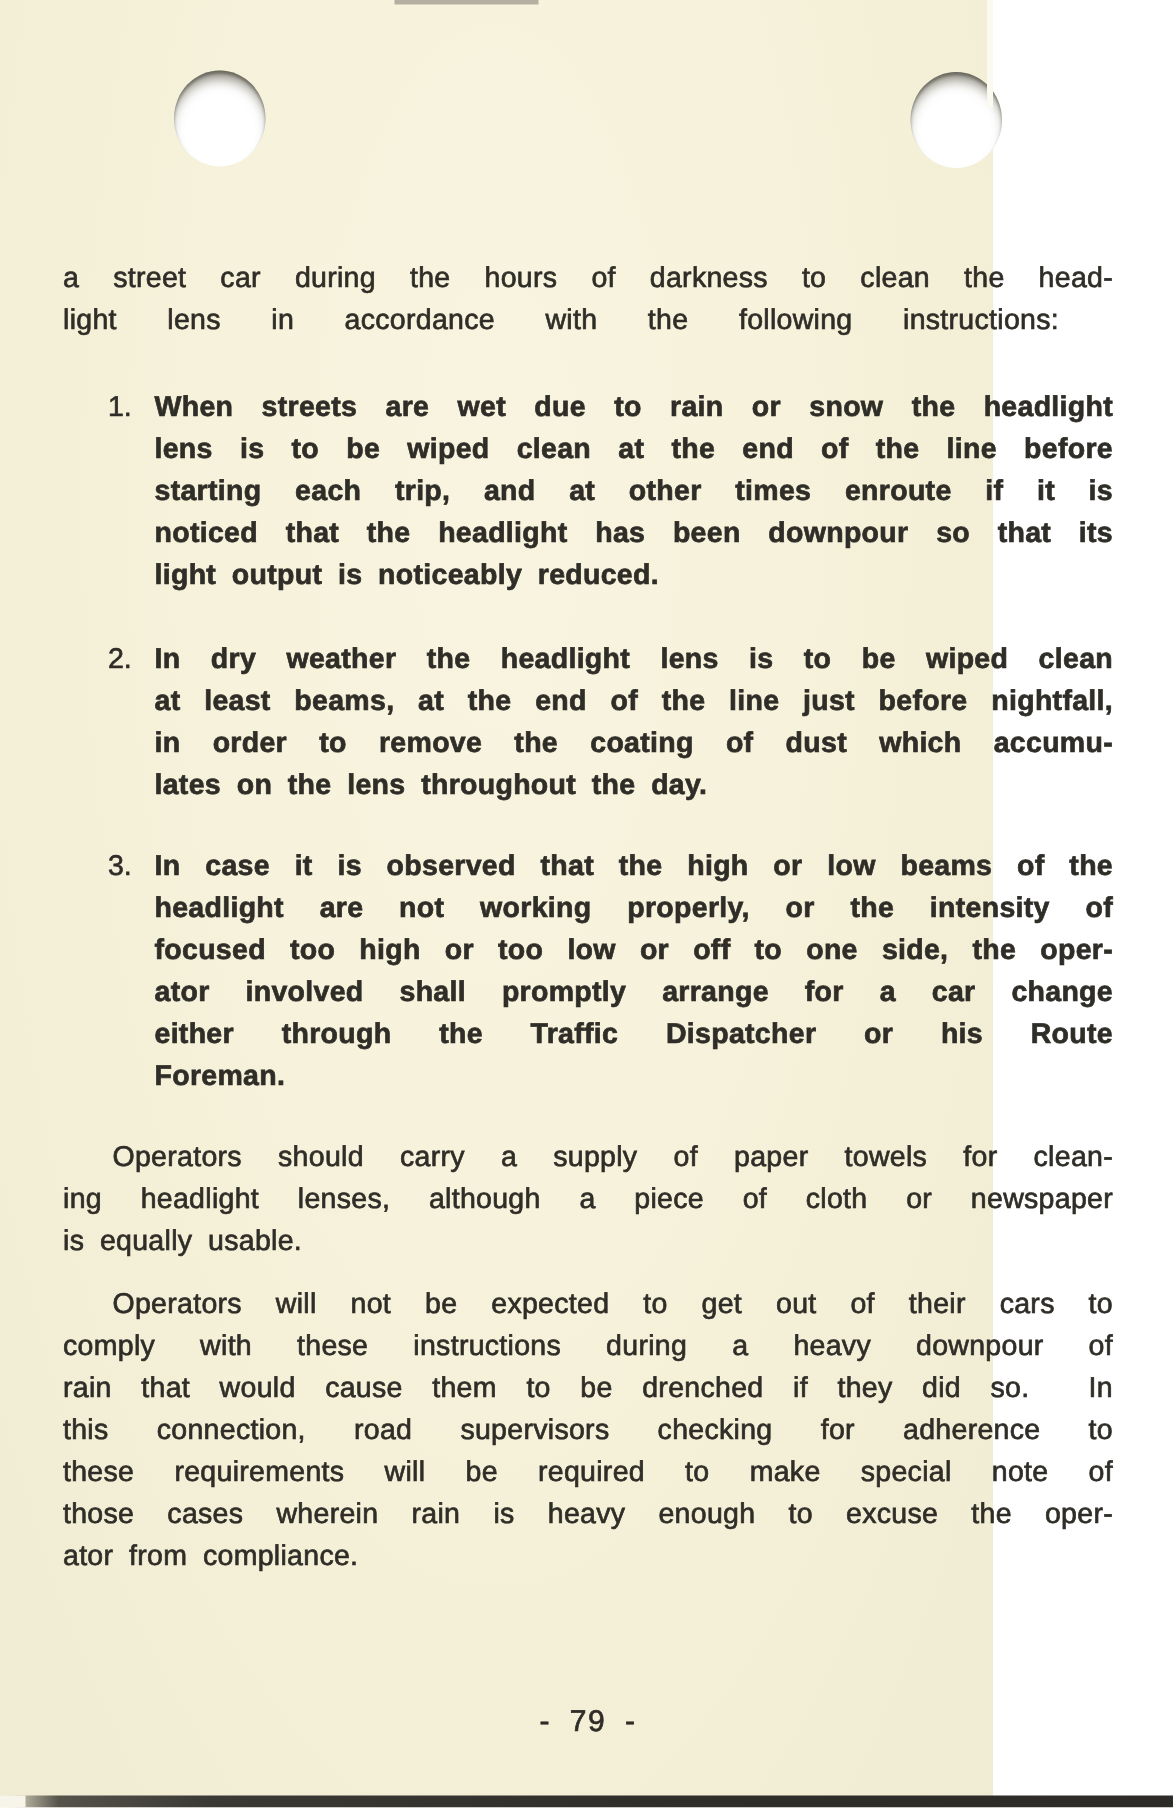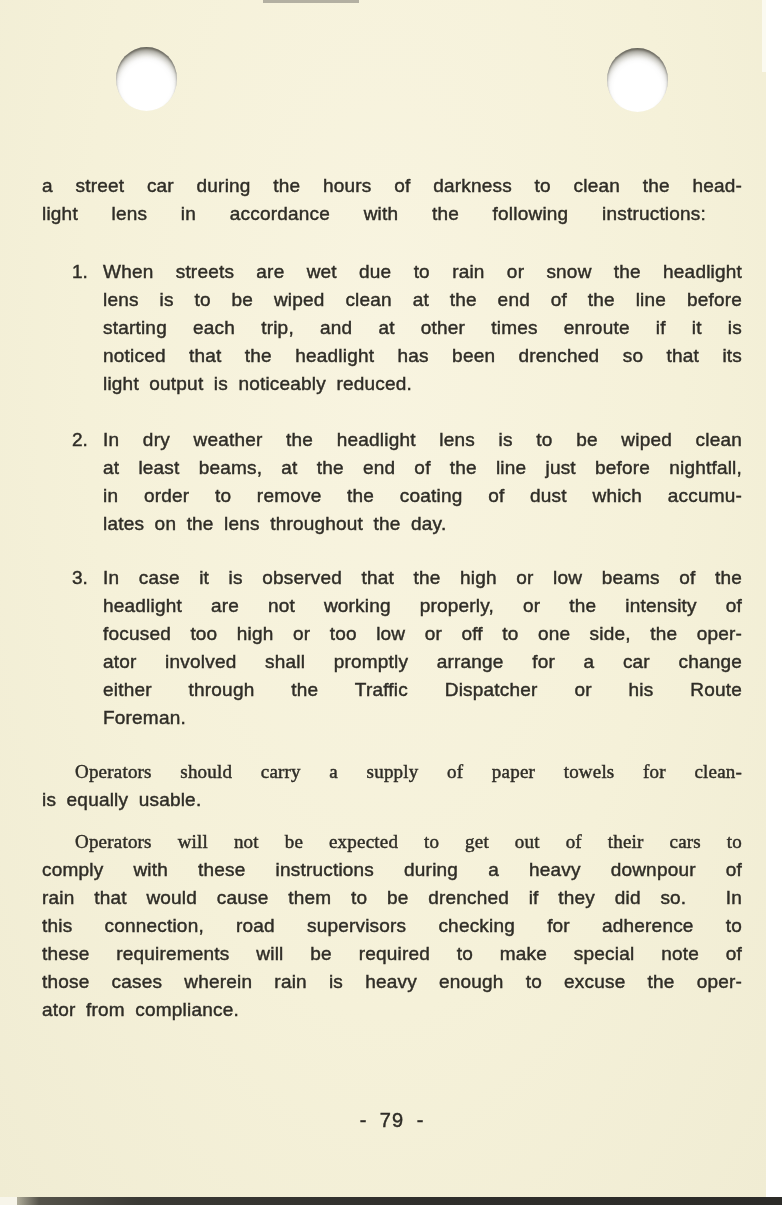--- a/index.html
+++ b/index.html
@@ -5,21 +5,21 @@
   html, body {
     margin: 0;
     padding: 0;
     width: 782px;
     height: 1205px;
     overflow: hidden;
     font-family: "Liberation Sans", sans-serif;
   }
   .page {
     position: relative;
-    width: 766px;
+    width: 662px;
     height: 1205px;
     background:
       radial-gradient(ellipse at 50% 28%, #f8f4e0 0%, #f5f1d9 55%, #f0ecd3 100%);
     color: #2f2d27;
   }
   
   .hole {
     position: absolute;
     width: 61px;
     height: 64px;
@@ -67,32 +67,32 @@
     text-align: justify;
     text-align-last: justify;
     -webkit-text-stroke: 0.45px #2f2d27;
   }
   .ln.last {
     text-align: center;
     text-align-last: left;
     word-spacing: 5px;
   }
   .ln.near-full { padding-right: 36px; }
-  .ln.indent { text-indent: 33px; font-family: Liberation Serif, serif; }
+  .ln.indent { text-indent: 33px; }
 
   .list-item { display: flex; }
   .li-num {
     width: 31px;
     margin-left: 30px;
     flex: none;
     font-size: 19px;
     line-height: 28px;
     -webkit-text-stroke: 0.45px #2f2d27;
   }
-  .li-lines { flex: 1; min-width: 0; }
+  .li-lines { flex: 1; min-width: 0; font-weight: bold; }
 
   .block-intro { margin-top: 0; }
   .block-item1 { margin-top: 30px; }
   .block-item2 { margin-top: 28px; }
   .block-item3 { margin-top: 26px; }
   .block-para1 { margin-top: 26px; }
   .block-para2 { margin-top: 14px; }
 
   .page-number {
     margin-top: 82px;
@@ -122,21 +122,21 @@
       <div class="ln">a street car during the hours of darkness to clean the head-</div>
       <div class="ln near-full">light lens in accordance with the following instructions:</div>
     </div>
 
     <div class="list-item block-item1">
       <div class="li-num">1.</div>
       <div class="li-lines">
         <div class="ln">When streets are wet due to rain or snow the headlight</div>
         <div class="ln">lens is to be wiped clean at the end of the line before</div>
         <div class="ln">starting each trip, and at other times enroute if it is</div>
-        <div class="ln">noticed that the headlight has been drenched so that its</div>
+        <div class="ln">noticed that the headlight has been downpour so that its</div>
         <div class="ln last">light output is noticeably reduced.</div>
       </div>
     </div>
 
     <div class="list-item block-item2">
       <div class="li-num">2.</div>
       <div class="li-lines">
         <div class="ln">In dry weather the headlight lens is to be wiped clean</div>
         <div class="ln">at least beams, at the end of the line just before nightfall,</div>
         <div class="ln">in order to remove the coating of dust which accumu-</div>
@@ -151,20 +151,21 @@
         <div class="ln">headlight are not working properly, or the intensity of</div>
         <div class="ln">focused too high or too low or off to one side, the oper-</div>
         <div class="ln">ator involved shall promptly arrange for a car change</div>
         <div class="ln">either through the Traffic Dispatcher or his Route</div>
         <div class="ln last">Foreman.</div>
       </div>
     </div>
 
     <div class="block-para1">
       <div class="ln indent">Operators should carry a supply of paper towels for clean-</div>
+      <div class="ln">ing headlight lenses, although a piece of cloth or newspaper</div>
       <div class="ln last">is equally usable.</div>
     </div>
 
     <div class="block-para2">
       <div class="ln indent">Operators will not be expected to get out of their cars to</div>
       <div class="ln">comply with these instructions during a heavy downpour of</div>
       <div class="ln">rain that would cause them to be drenched if they did so.&nbsp; In</div>
       <div class="ln">this connection, road supervisors checking for adherence to</div>
       <div class="ln">these requirements will be required to make special note of</div>
       <div class="ln">those cases wherein rain is heavy enough to excuse the oper-</div>

